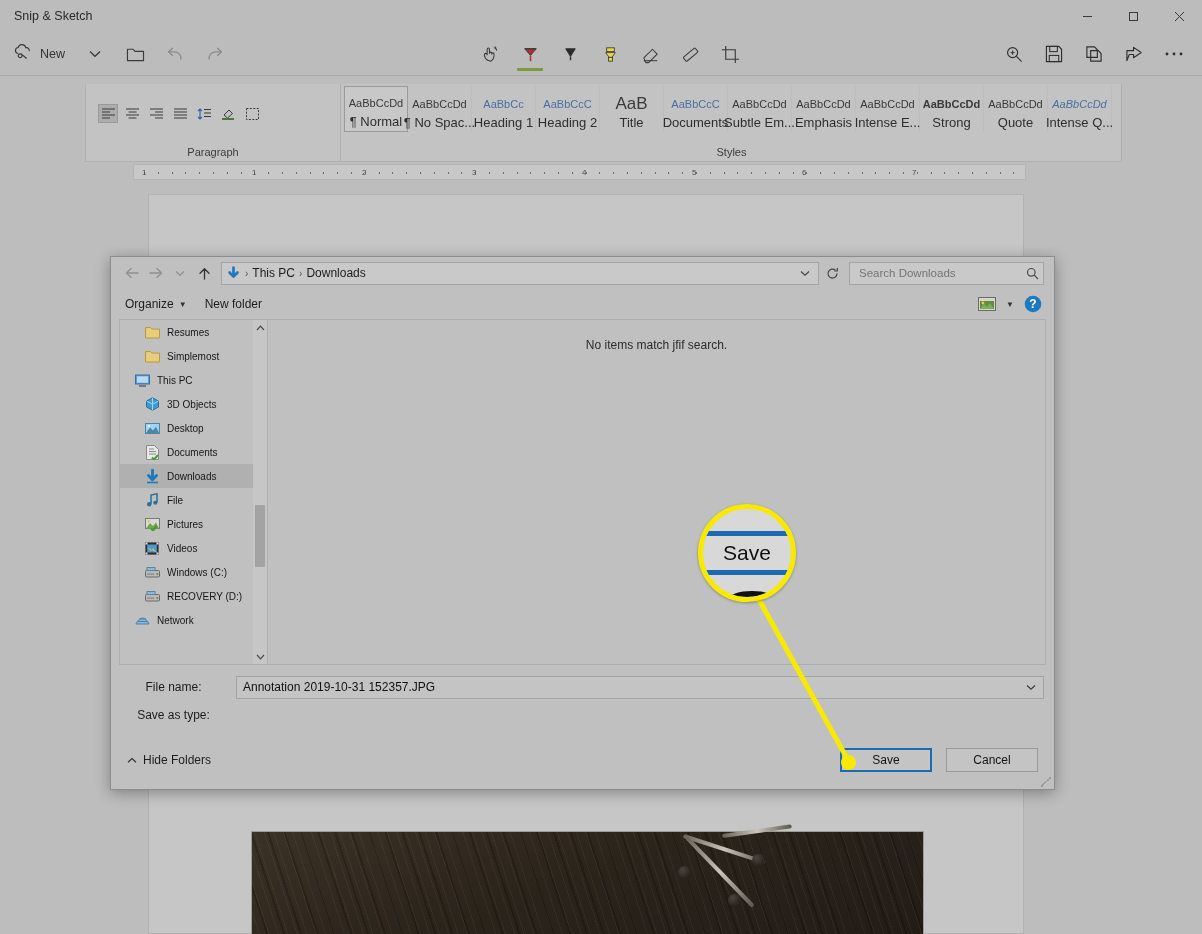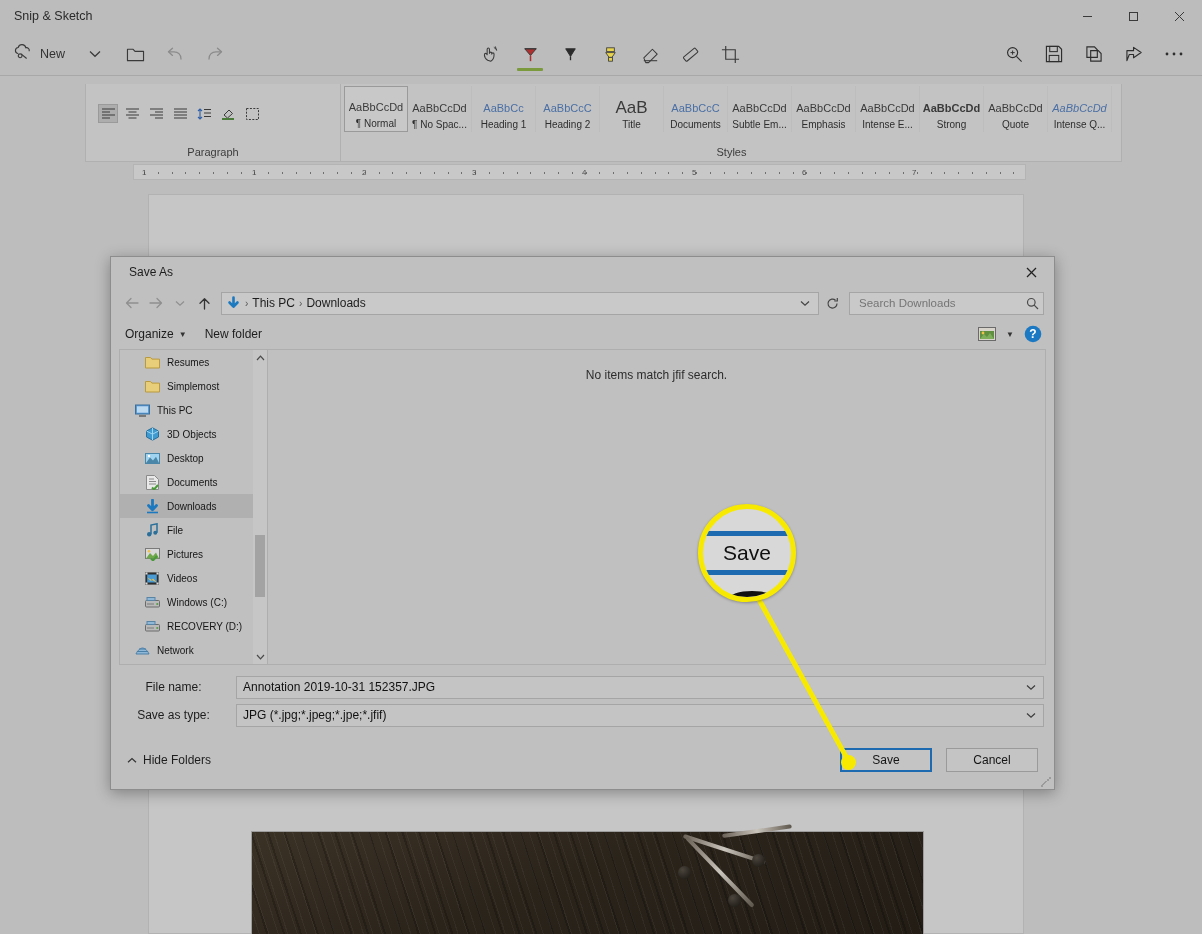--- a/index.html
+++ b/index.html
@@ -63,21 +63,21 @@
   .group-label { position:absolute; bottom:3px; width:100%; text-align:center;
                  font-size:11px; color:#3c3c3c; }
   .styles-group { position:absolute; left:256px; top:0; right:0; height:100%; }
   .styles-gallery { position:absolute; left:2px; top:2px; right:0; height:48px; display:flex; }
   .style-item { width:64px; height:46px; display:flex; flex-direction:column;
                 align-items:center; justify-content:flex-end; padding-bottom:2px;
                 border-right:1px solid #bdbdbd; }
   .style-item.sel { border:1px solid #9a9a9a; background:#c8c8c8; }
   .style-preview { font-size:11px; color:#3a3a3a; height:22px; display:flex;
                    align-items:center; overflow:hidden; white-space:nowrap; }
-  .style-name { font-size:10px; color:#2e2e2e; white-space:nowrap; overflow:hidden; }
+  .style-name { font-size:13px; color:#2e2e2e; white-space:nowrap; overflow:hidden; }
 
   #word-ruler {
     position:absolute; left:133px; top:88px; width:893px; height:16px;
     background:#c8c8c8; border:1px solid #b4b4b4;
     display:flex; align-items:center; overflow:hidden;
   }
   .ruler-num { position:absolute; font-size:8px; color:#4a4a4a; top:3px; }
   .ruler-tick { position:absolute; top:7px; width:1px; height:2px; background:#6f6f6f; }
 
   #word-page {
@@ -537,29 +537,20 @@
         <div class="caster-wheel" style="left:426px; top:34px;"></div>
         <div class="caster-wheel" style="left:476px; top:62px;"></div>
         <div class="caster-wheel" style="left:500px; top:22px;"></div>
       </div>
 
     </div>
   </div>
 
   <div id="saveas-dialog">
 
-    <div id="dlg-titlebar">
-      <div id="dlg-title">Save As</div>
-      <div id="dlg-close">
-        <svg width="11" height="11" viewBox="0 0 11 11">
-            <line x1="1" y1="1" x2="10" y2="10" stroke="#222" stroke-width="1.2"></line>
-            <line x1="10" y1="1" x2="1" y2="10" stroke="#222" stroke-width="1.2"></line>
-          </svg>
-      </div>
-    </div>
 
     <div id="dlg-navbar">
       <div class="navbtn">
         <svg width="14" height="12" viewBox="0 0 14 12">
             <path d="M13 6H2M6 1.5L1.5 6l4.5 4.5" fill="none" stroke="#8f8f8f" stroke-width="1.3" stroke-linecap="round" stroke-linejoin="round"></path>
           </svg>
       </div>
       <div class="navbtn">
         <svg width="14" height="12" viewBox="0 0 14 12">
             <path d="M1 6h11M8 1.5L12.5 6 8 10.5" fill="none" stroke="#8f8f8f" stroke-width="1.3" stroke-linecap="round" stroke-linejoin="round"></path>
@@ -795,28 +786,20 @@
           <span class="val">Annotation 2019-10-31 152357.JPG</span>
           <span class="field-chev">
             <svg width="10" height="7" viewBox="0 0 10 7">
                 <path d="M1 1.5L5 5.2 9 1.5" fill="none" stroke="#3c3c3c" stroke-width="1.2"></path>
               </svg>
           </span>
         </div>
       </div>
       <div class="field-row">
         <div class="field-label">Save as type:</div>
-        <div class="field-input">
-          <span class="val">JPG (*.jpg;*.jpeg;*.jpe;*.jfif)</span>
-          <span class="field-chev">
-            <svg width="10" height="7" viewBox="0 0 10 7">
-                <path d="M1 1.5L5 5.2 9 1.5" fill="none" stroke="#3c3c3c" stroke-width="1.2"></path>
-              </svg>
-          </span>
-        </div>
       </div>
     </div>
 
     <div id="dlg-footer">
       <div id="hide-folders">
         <span style="display:flex;">
           <svg width="10" height="7" viewBox="0 0 10 7">
               <path d="M1 5.2L5 1.5 9 5.2" fill="none" stroke="#333" stroke-width="1.2"></path>
             </svg>
         </span>

